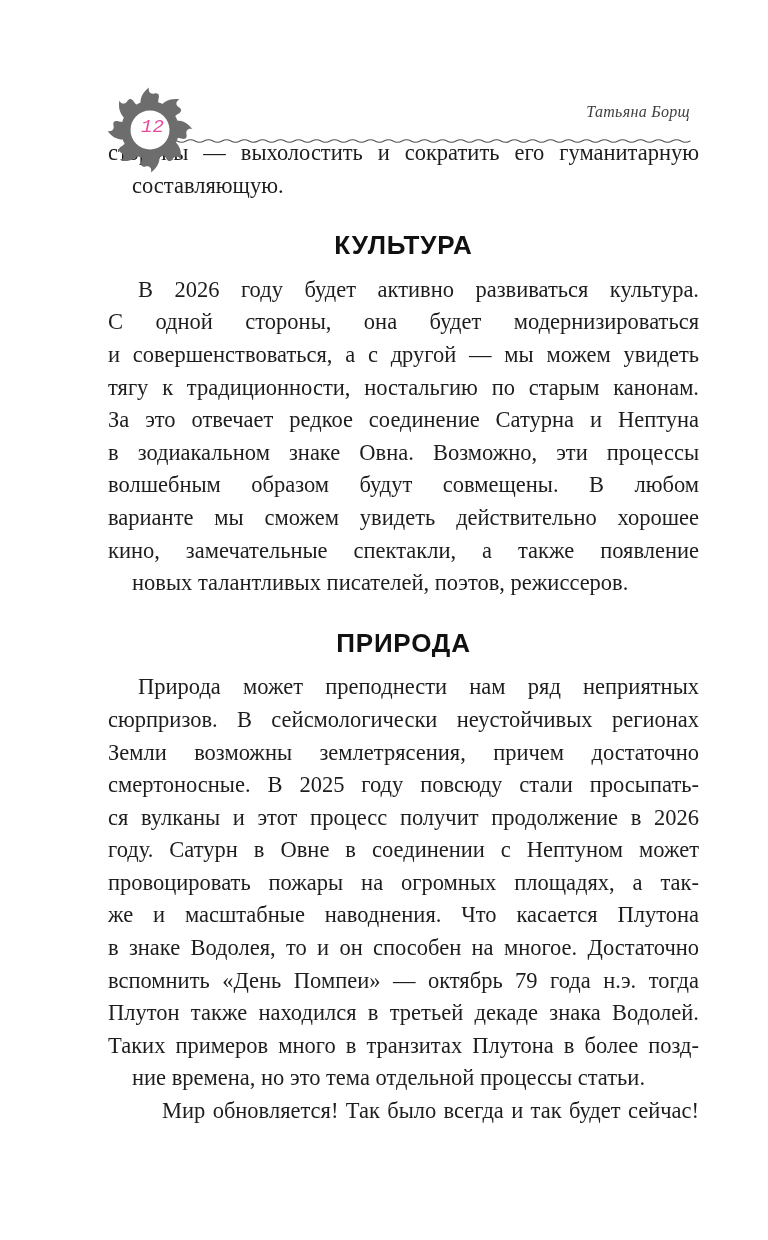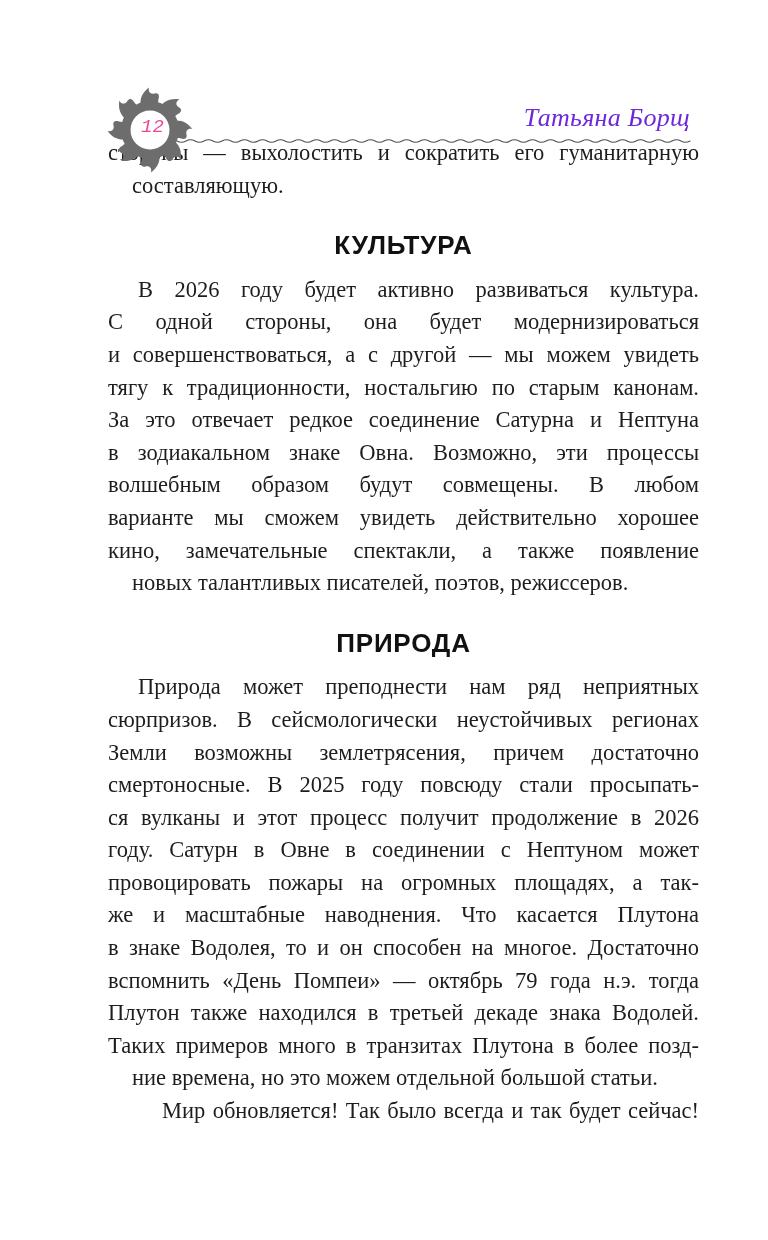--- a/index.html
+++ b/index.html
@@ -15,21 +15,21 @@
   .page-header{position:absolute;top:0;left:0;width:768px;height:160px;}
   .sun{position:absolute;left:106px;top:86px;width:88px;height:88px;z-index:2;}
   .sun .ink{fill:var(--ink-gray,#6d6d6d);}
   .page-number{
     position:absolute;left:134px;top:116px;width:37px;z-index:3;
     text-align:center;
     font-style:italic;font-size:19px;color:#ec4899;font-family:Liberation Mono, monospace;
   }
   .running-head{
     position:absolute;right:78px;top:103px;
-    font-style:italic;font-size:26px;color:#6d28d9;
+    font-style:italic;font-size:16px;color:#404040;
     letter-spacing:0.3px;
   }
   .wavy{position:absolute;left:150px;top:136px;z-index:1;}
 
   
   .body-text{
     position:absolute;left:108px;top:137px;width:591px;
     font-size:22.5px;line-height:32.6px;color:var(--ink,#1d1d1d);
   }
   .para{margin:0;}
@@ -112,20 +112,20 @@
         <div class="line">Земли возможны землетрясения, причем достаточно</div>
         <div class="line">смертоносные. В 2025 году повсюду стали просыпать-</div>
         <div class="line">ся вулканы и этот процесс получит продолжение в 2026</div>
         <div class="line">году. Сатурн в Овне в соединении с Нептуном может</div>
         <div class="line">провоцировать пожары на огромных площадях, а так-</div>
         <div class="line">же и масштабные наводнения. Что касается Плутона</div>
         <div class="line">в знаке Водолея, то и он способен на многое. Достаточно</div>
         <div class="line">вспомнить «День Помпеи» — октябрь 79 года н.э. тогда</div>
         <div class="line">Плутон также находился в третьей декаде знака Водолей.</div>
         <div class="line">Таких примеров много в транзитах Плутона в более позд-</div>
-        <div class="line">ние времена, но это можем отдельной большой статьи.</div>
+        <div class="line">ние времена, но это тема отдельной процессы статьи.</div>
       </div>
       <div class="para indent jlast">
         <div class="line">Мир обновляется! Так было всегда и так будет сейчас!</div>
       </div>
     </main>
 
 </div>
 
 </body></html>

